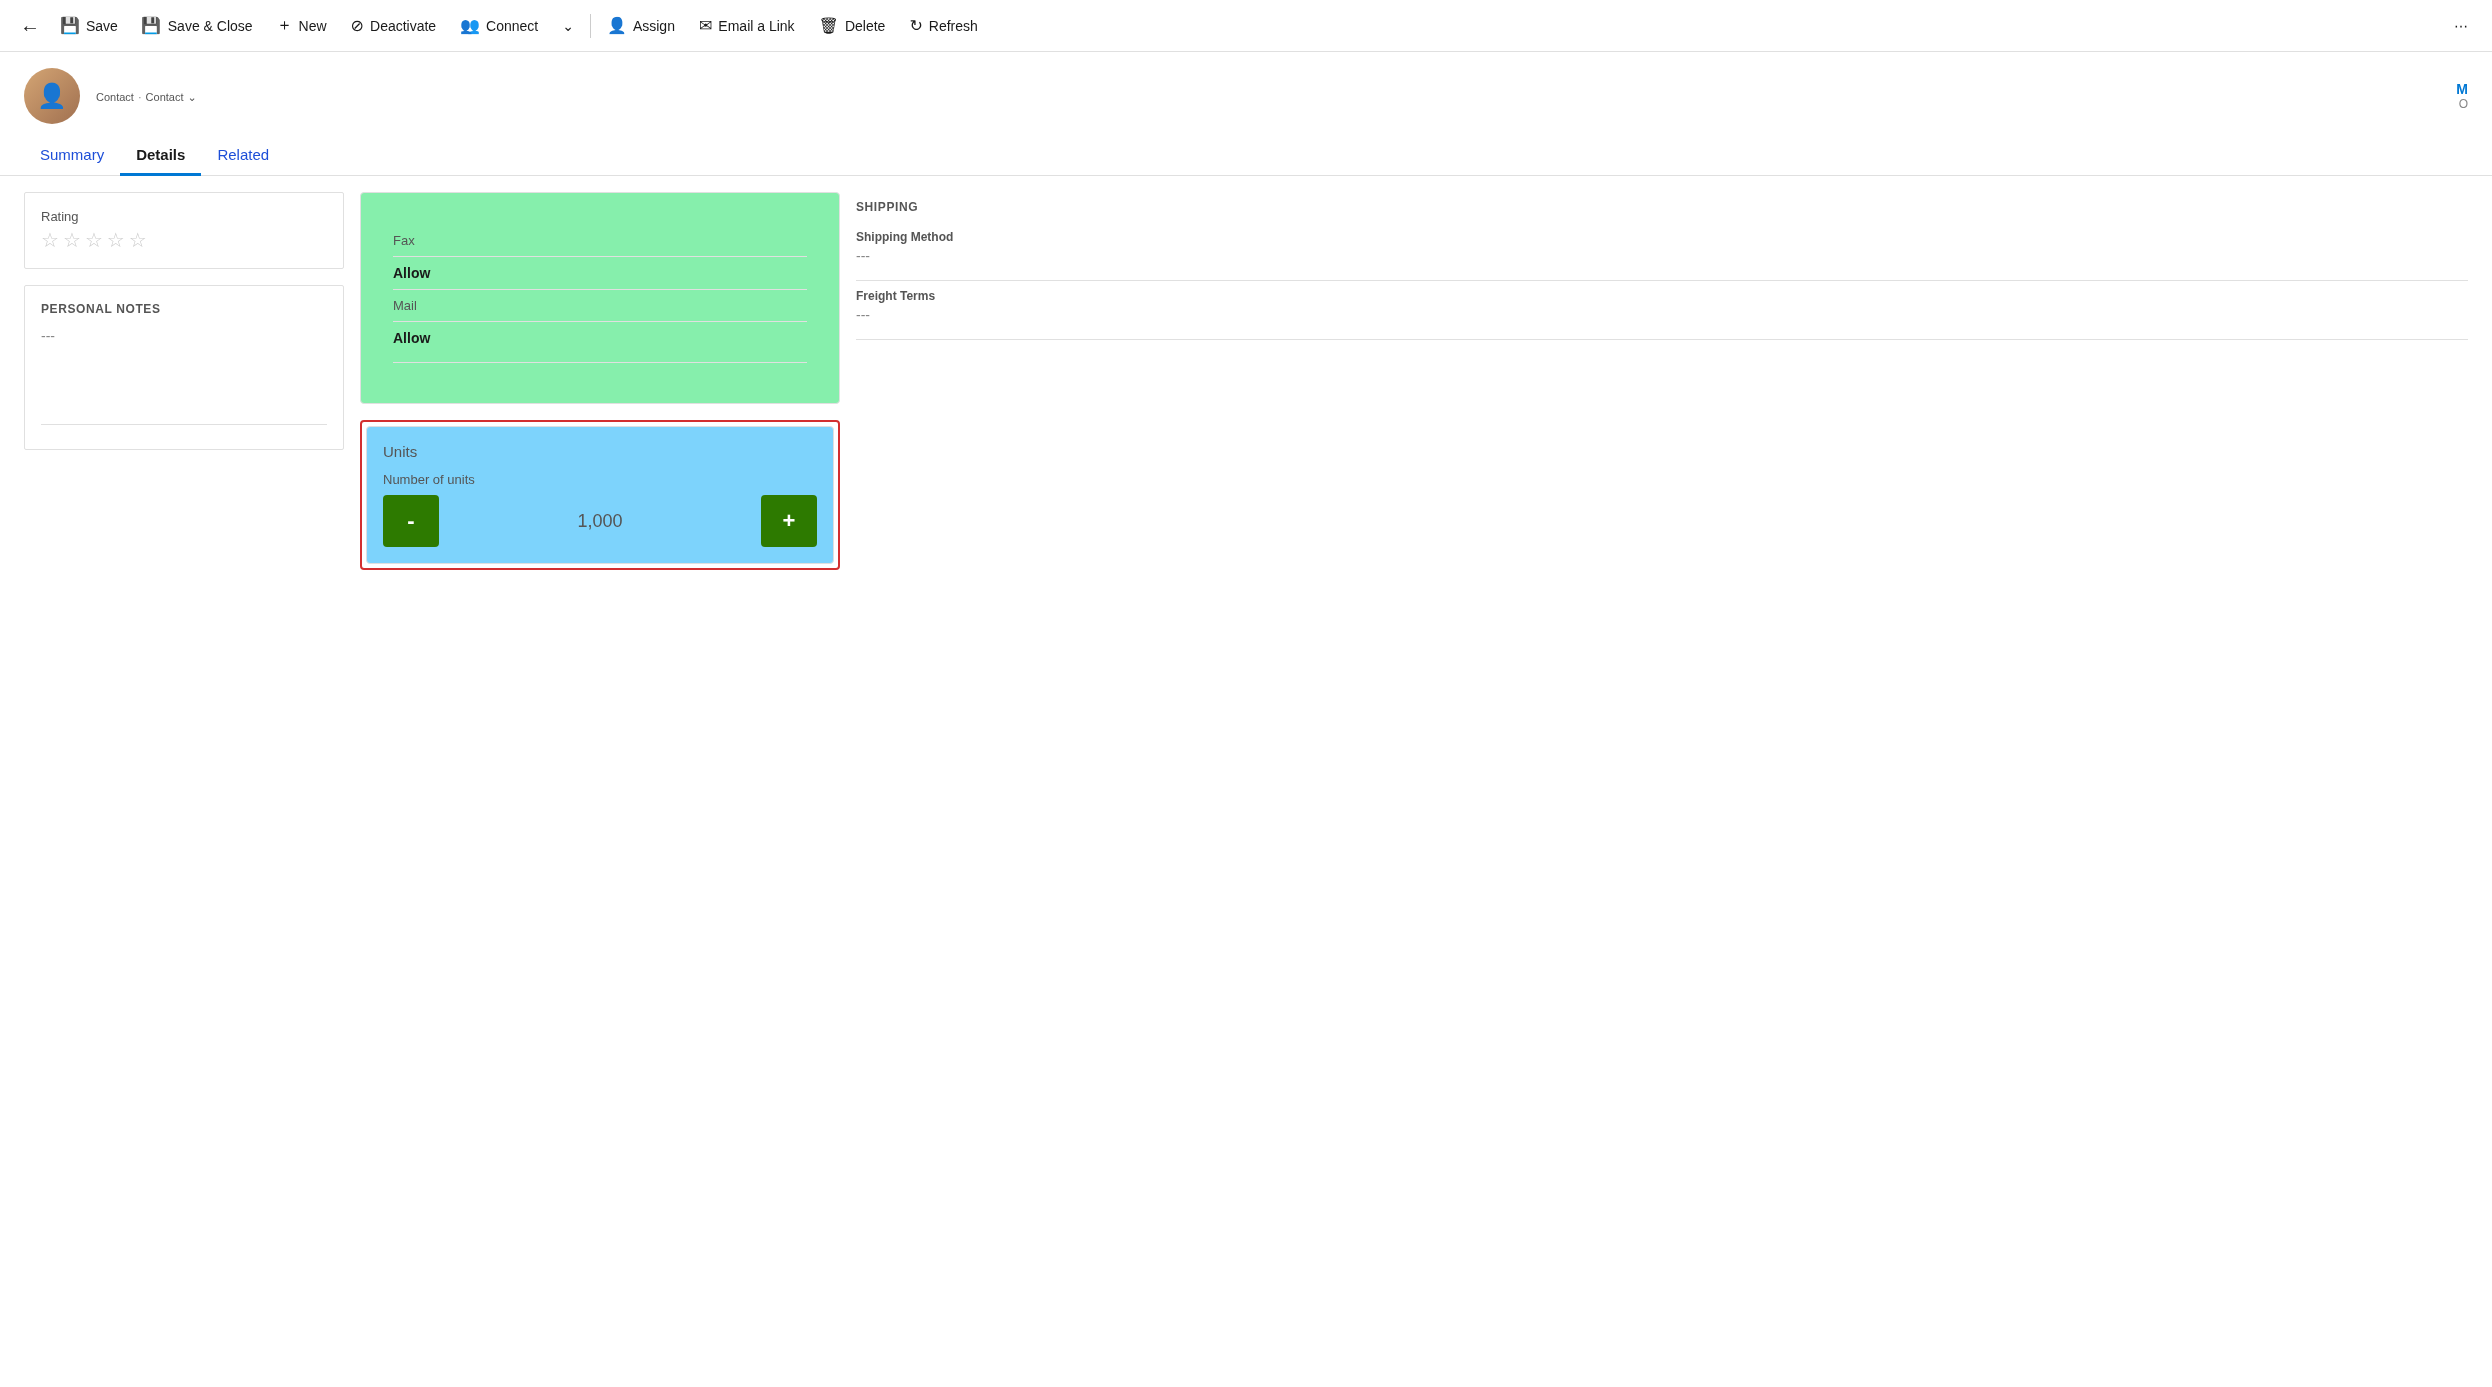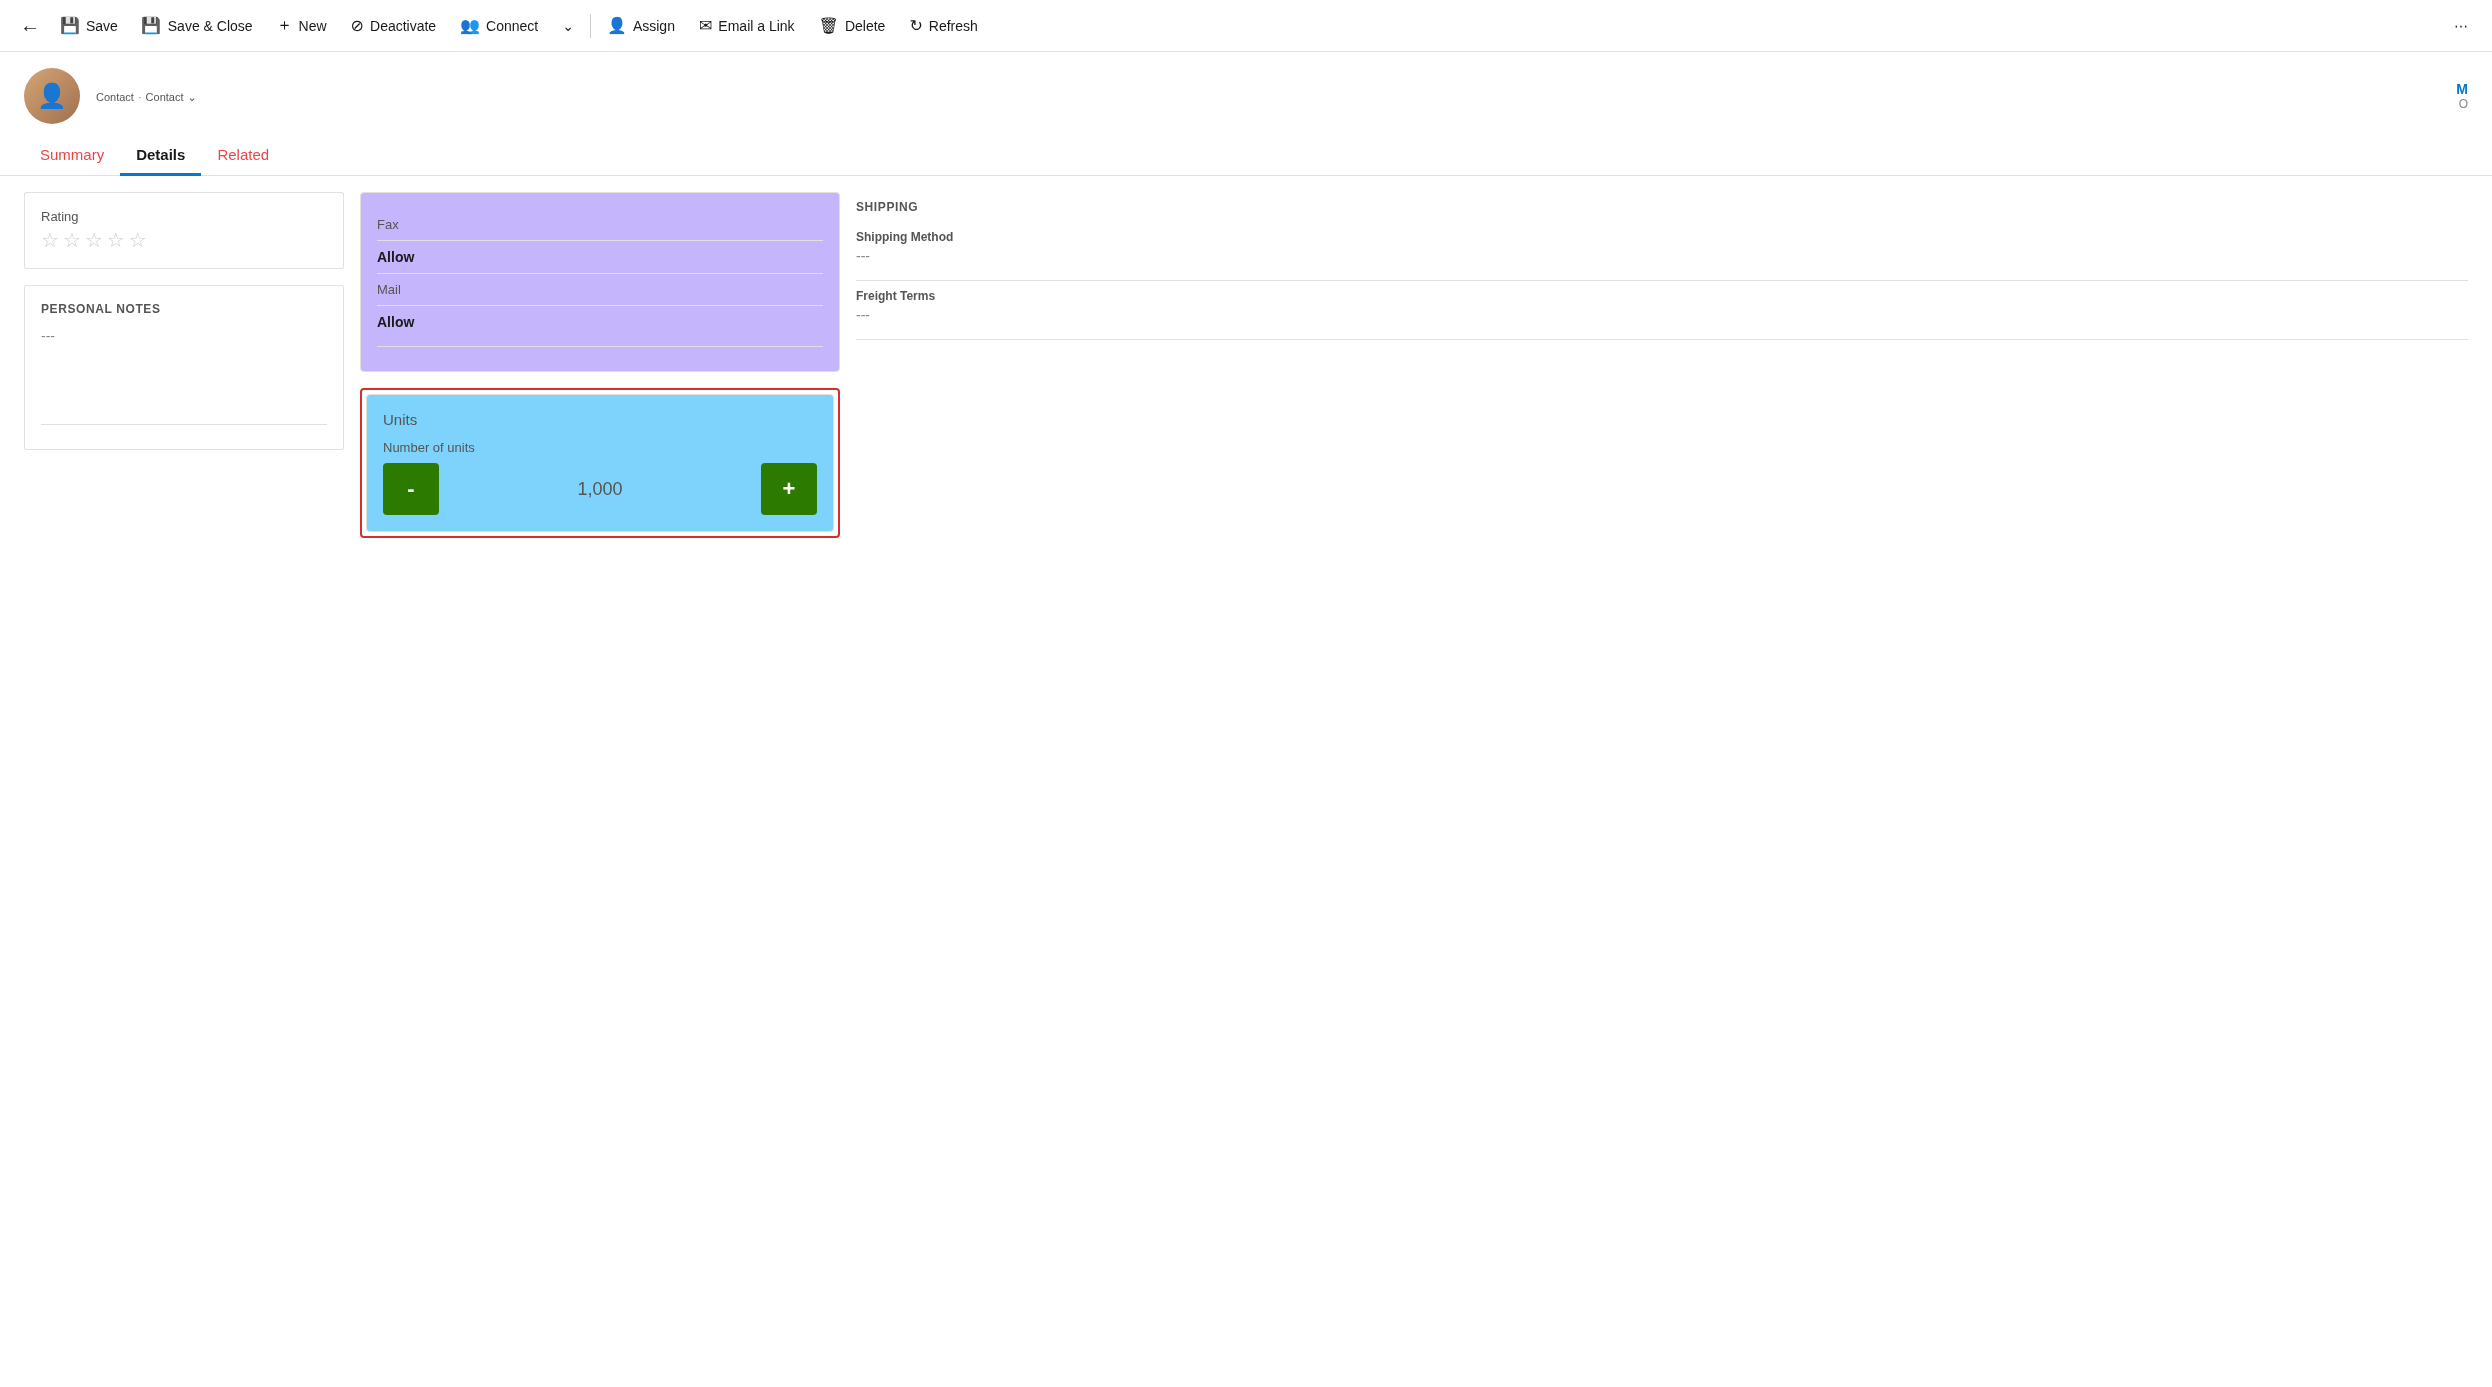--- a/index.html
+++ b/index.html
@@ -60,21 +60,21 @@
       display: flex;
       padding: 0 24px;
       border-bottom: 1px solid #e0e0e0;
       margin-top: 12px;
       gap: 0;
     }
     .tab {
       padding: 10px 16px;
       cursor: pointer;
       font-size: 15px;
-      color: #ef4444;
+      color: #1d4ed8;
       border-bottom: 3px solid transparent;
       margin-bottom: -1px;
     }
     .tab.active { color: #1a1a1a; border-bottom: 3px solid #0078d4; font-weight: 600; }
 
     
     .main-content {
       display: flex;
       padding: 16px 24px;
       gap: 16px;
@@ -145,21 +145,21 @@
       display: flex; align-items: center; justify-content: center;
     }
     .units-value {
       flex: 1;
       text-align: center;
       font-size: 18px;
       color: #555;
     }
 
     
-    .comms-card { border: 1px solid #e0e0e0; border-radius: 4px; padding: 16px; background: #c4b5fd; }
+    .comms-card { border: 1px solid #e0e0e0; border-radius: 4px; padding: 32px; background: #86efac; }
     .comms-field-label { font-size: 13px; color: #555; margin-bottom: 4px; margin-top: 8px; }
     .comms-field-value { font-size: 14px; font-weight: 600; color: #1a1a1a; }
 
     
     .shipping-card { padding: 8px 0; }
     .shipping-title { font-size: 12px; font-weight: 700; text-transform: uppercase; letter-spacing: 0.05em; color: #555; margin-bottom: 16px; }
     .shipping-field-label { font-size: 12px; color: #555; margin-bottom: 4px; font-weight: bold; }
     .shipping-field-value { font-size: 14px; color: #888; margin-bottom: 16px; }
 
     .back-btn {

